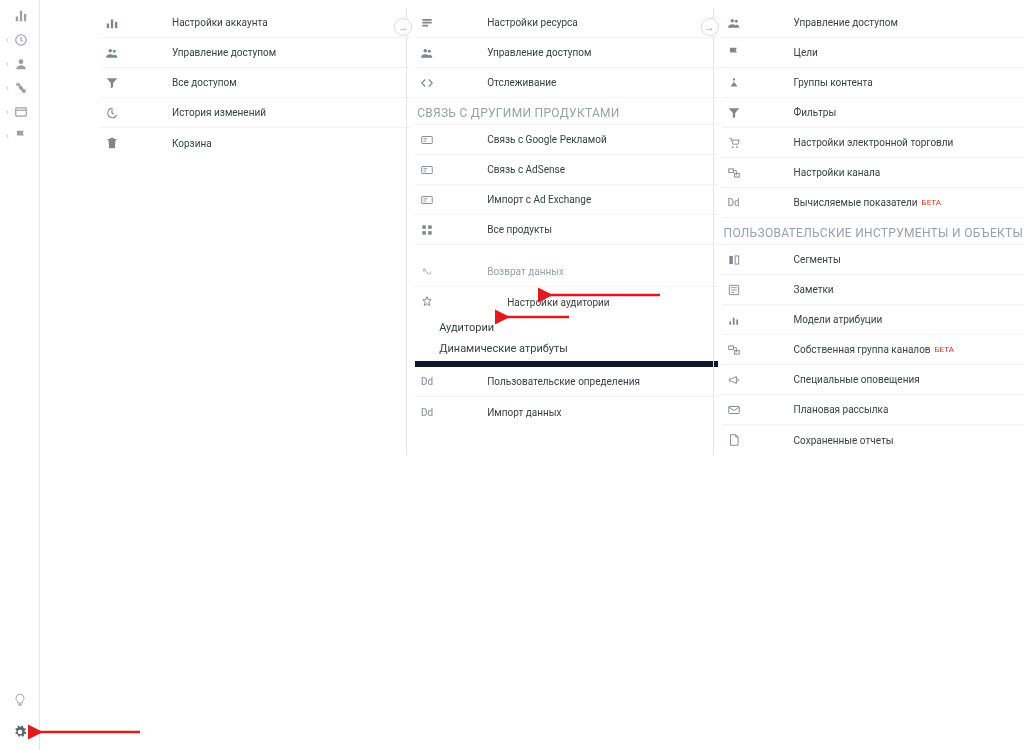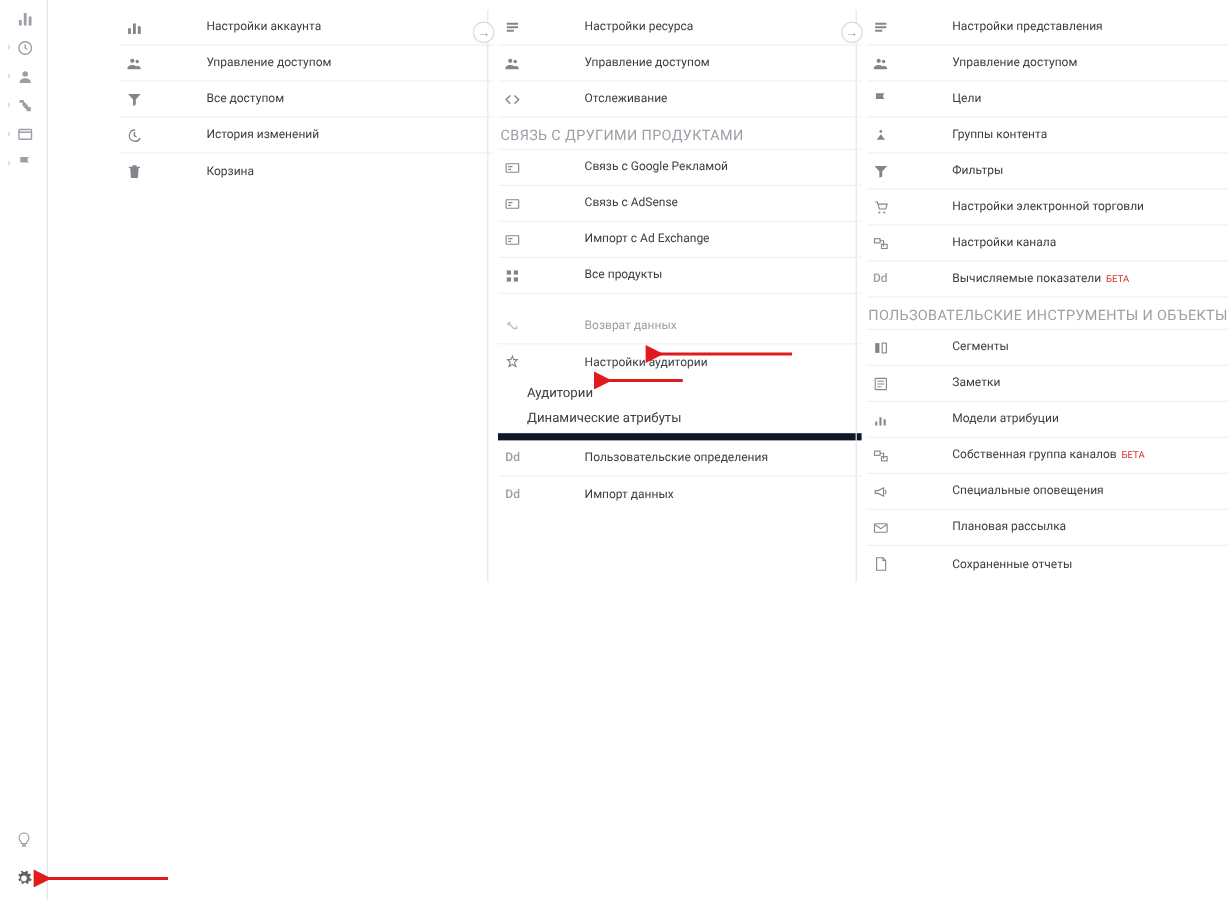--- a/index.html
+++ b/index.html
@@ -325,21 +325,21 @@
     <div style="height:12px"></div>
 
     <div class="item disabled">
       <span class="item-icon">
         <svg viewBox="0 0 24 24">
             <path d="M10 7H6v4M6 7l8 8h4v-4" fill="none" stroke="#bdc1c6" stroke-width="2"></path>
           </svg>
       </span>
       <span class="item-label">Возврат данных</span>
     </div>
-    <div class="item" style="border-bottom:none;">
+    <div class="item" style="border-bottom:none;gap:20px;">
       <span class="item-icon">
         <svg viewBox="0 0 24 24">
             <path d="M12 3l-2 5H5l4 4-2 6 5-3 5 3-2-6 4-4h-5z" fill="none" stroke="#80868b" stroke-width="1.6"></path>
           </svg>
       </span>
       <span class="item-label">Настройки аудитории</span>
     </div>
     <div class="subitems">
       <div class="subitem">Аудитории</div>
       <div class="subitem">Динамические атрибуты</div>
@@ -349,28 +349,20 @@
       <span class="item-label">Пользовательские определения</span>
     </div>
     <div class="item">
       <span class="item-icon dd">Dd</span>
       <span class="item-label">Импорт данных</span>
     </div>
   </div>
 
   <div class="col col3">
 
-    <div class="item">
-      <span class="item-icon">
-        <svg viewBox="0 0 24 24">
-            <path d="M4 5h16v3H4zM4 10h16v3H4zM4 15h10v3H4z"></path>
-          </svg>
-      </span>
-      <span class="item-label">Настройки представления</span>
-    </div>
     <div class="item">
       <span class="item-icon">
         <svg viewBox="0 0 24 24">
             <circle cx="9" cy="8" r="3"></circle>
             <circle cx="16" cy="9" r="2.5"></circle>
             <path d="M2 19c0-3 3-5 7-5s7 2 7 5v1H2zM15 15c3 0 6 1 6 4v1h-5"></path>
           </svg>
       </span>
       <span class="item-label">Управление доступом</span>
     </div>

